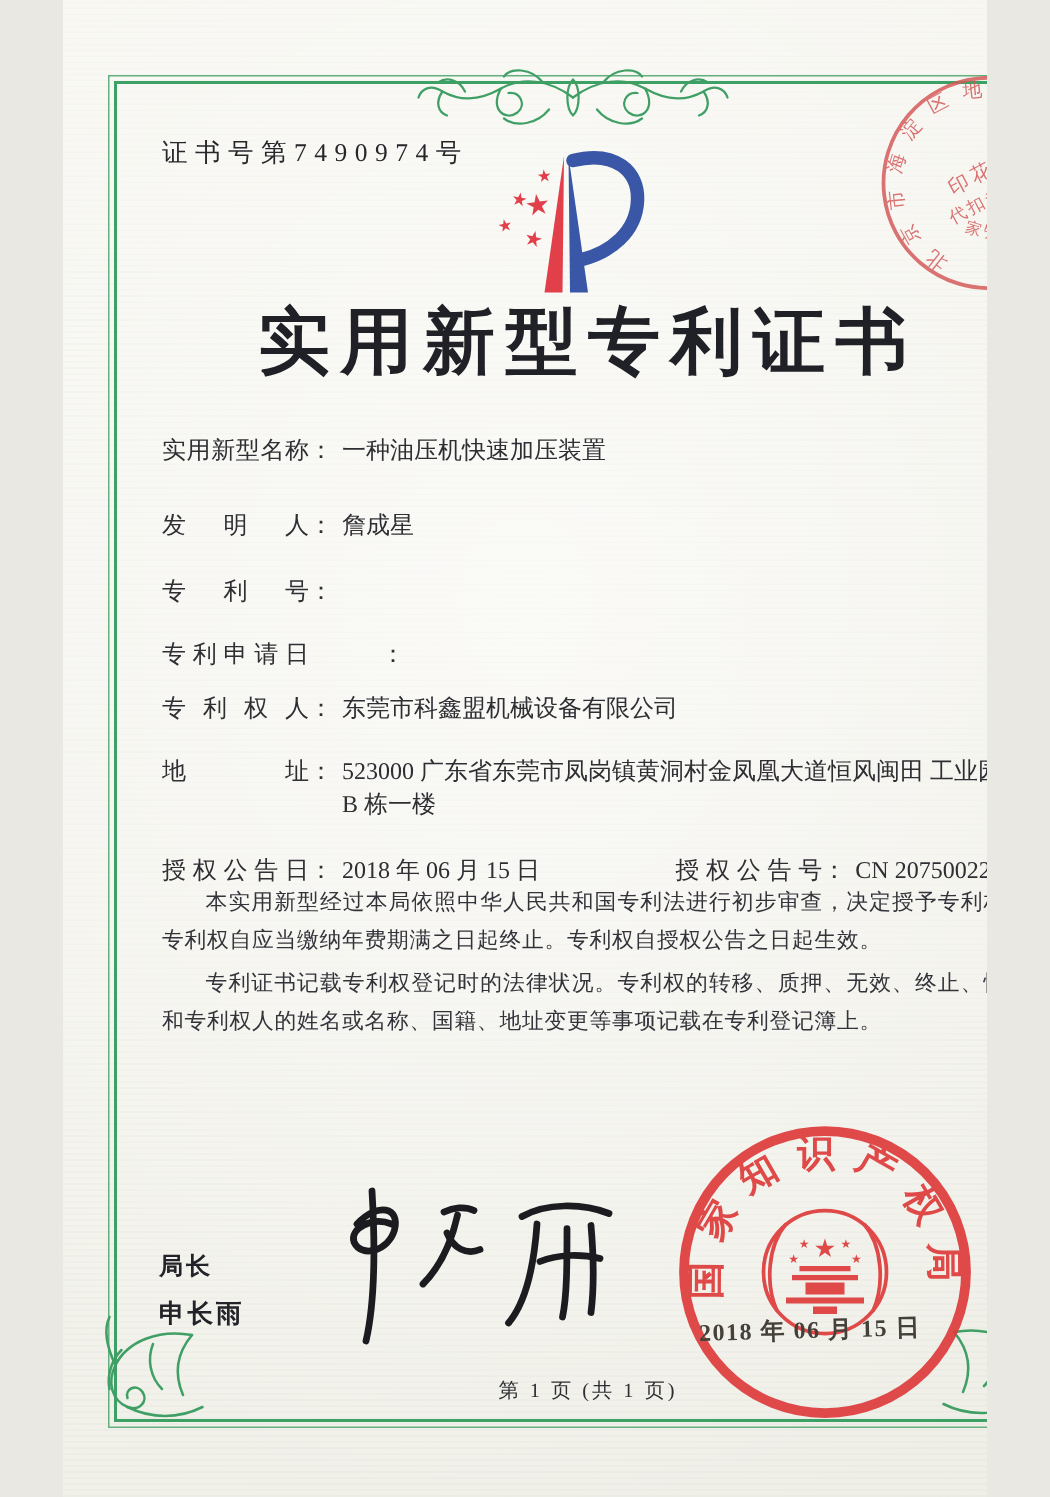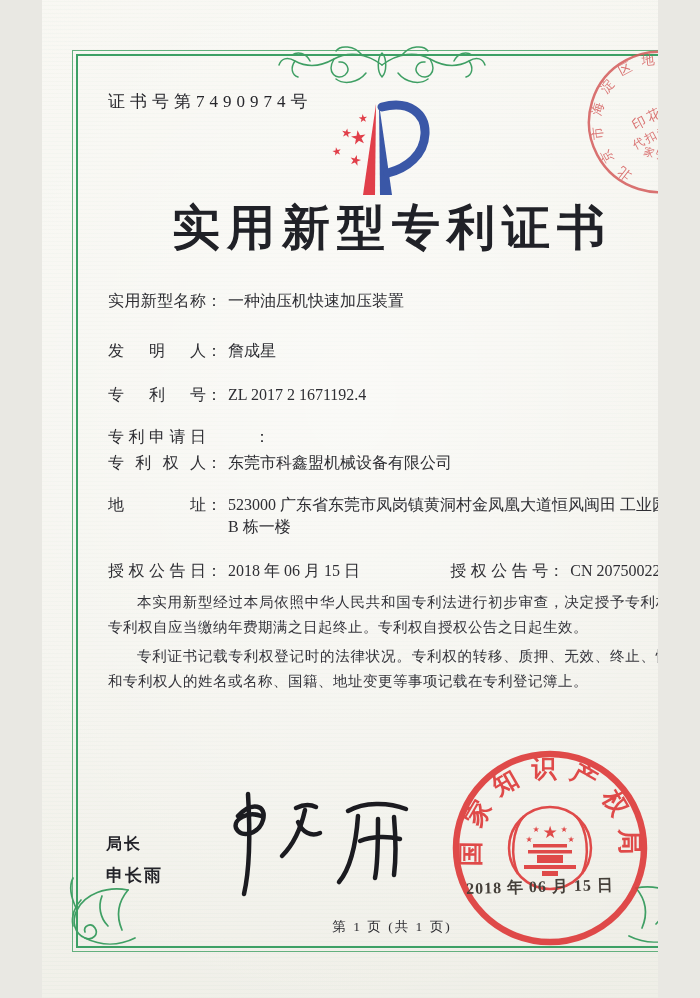--- a/index.html
+++ b/index.html
@@ -147,23 +147,22 @@
       <span class="fvalue">一种油压机快速加压装置</span>
     </div>
     <div class="field-row" style="margin-bottom:22px;">
       <span class="flabel">发明人</span>
         <span class="fcolon">：</span>
       <span class="fvalue">詹成星</span>
     </div>
     <div class="field-row" style="margin-bottom:20px;">
       <span class="flabel">专利号</span>
         <span class="fcolon">：</span>
-      <span class="fvalue">ZL 2017 2 1671192.4</span>
-    </div>
-    <div class="field-row" style="margin-bottom:4px;gap:48px;">
+    </div>
+    <div class="field-row" style="margin-bottom:14px;gap:48px;">
       <span class="flabel">专利申请日</span>
         <span class="fcolon">：</span>
     </div>
     <div class="field-row" style="margin-bottom:20px;align-items:center;">
       <span class="flabel">专利权人</span>
         <span class="fcolon">：</span>
       <span class="fvalue">东莞市科鑫盟机械设备有限公司</span>
     </div>
     <div class="field-row" style="margin-bottom:0;">
       <span class="flabel">地址</span>

